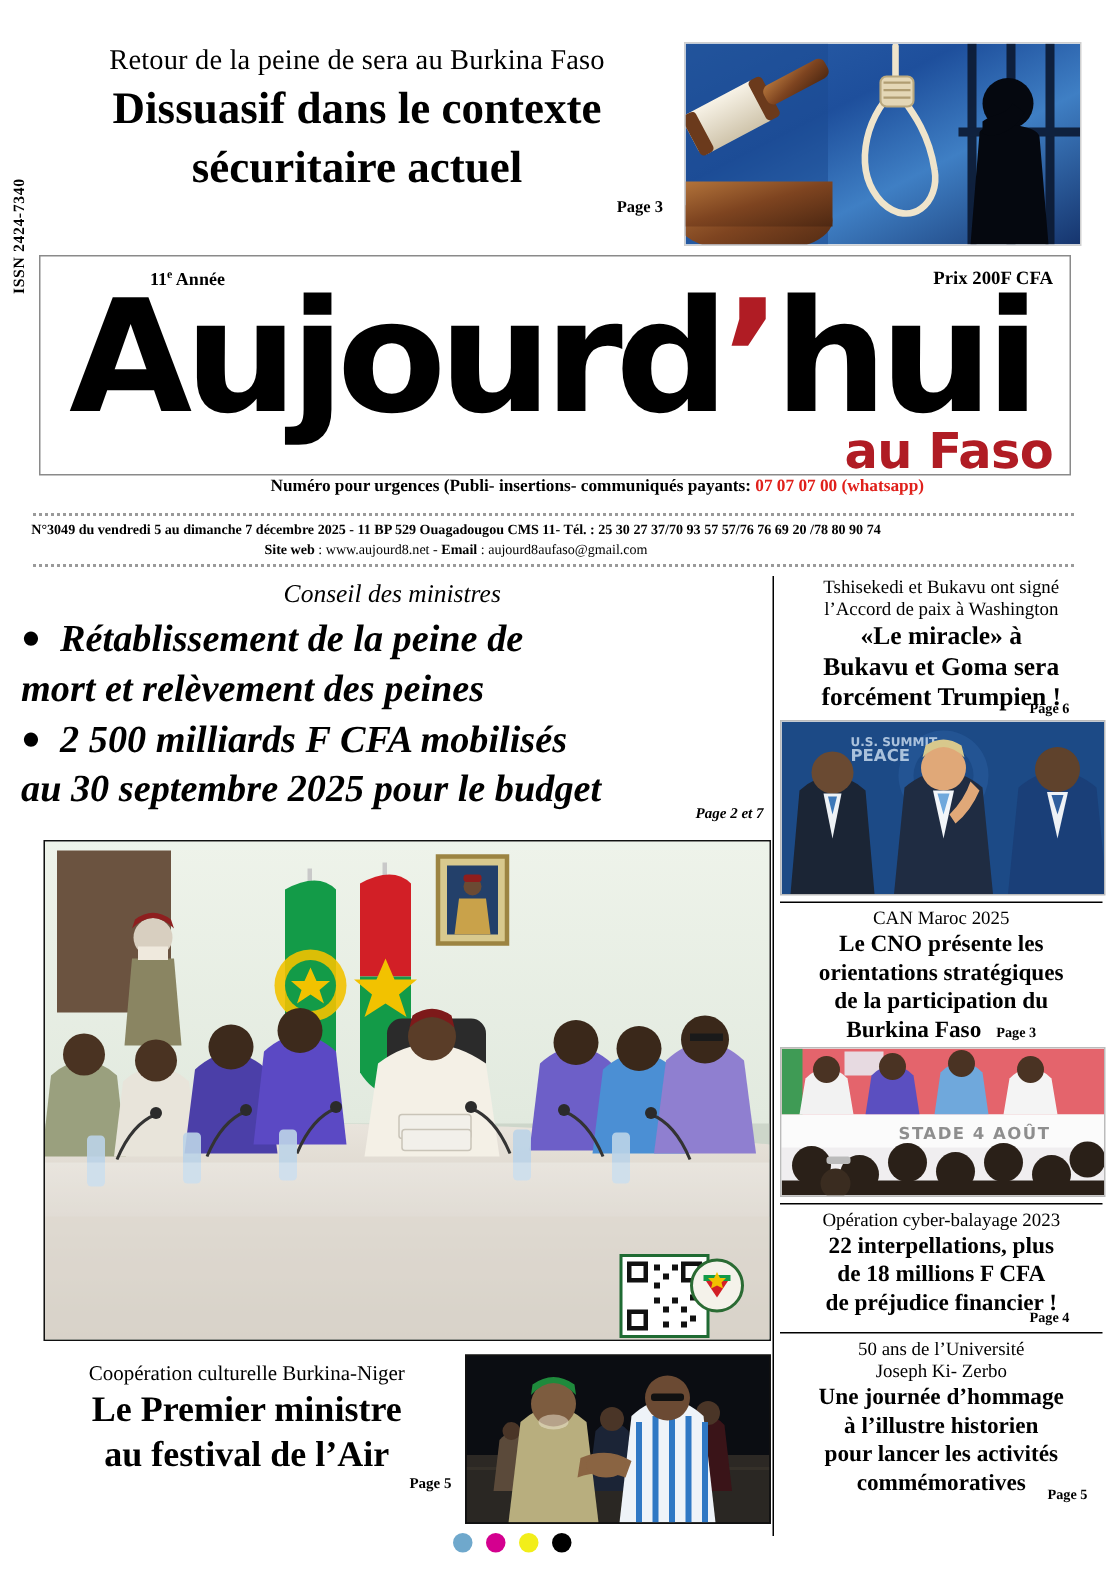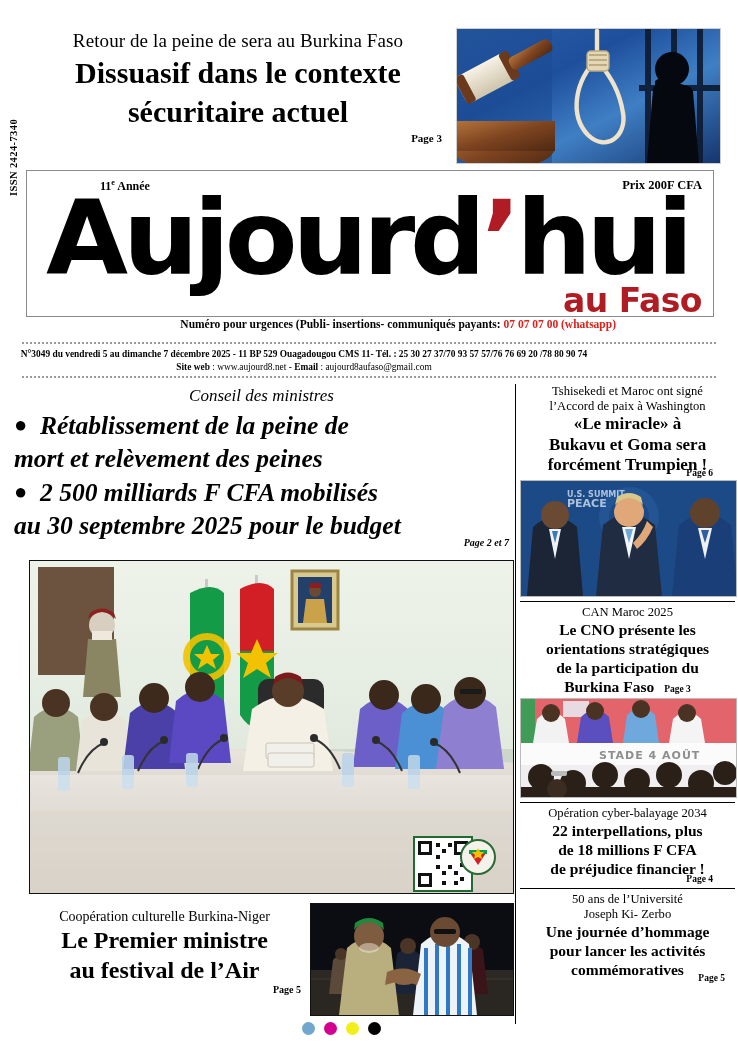--- a/index.html
+++ b/index.html
@@ -429,21 +429,21 @@
         <ellipse cx="93" cy="73" rx="13" ry="8"></ellipse>
       </g>
     </svg>
   </div>
 
   <div class="vdiv"></div>
 
   <div class="sidebar">
 
     <div class="sb-block">
-      <div class="sb-kicker">Tshisekedi et Maroc ont signé</div>
+      <div class="sb-kicker">Tshisekedi et Bukavu ont signé</div>
       <div class="sb-kicker">l’Accord de paix à Washington</div>
       <div class="sb-head">«Le miracle» à</div>
       <div class="sb-head">Bukavu et Goma sera</div>
       <div class="sb-head" style="position:relative">forcément Trumpien !</div>
       <div class="sb-page" style="text-align:right;margin-top:-8px;padding-right:22px">Page 6</div>
     </div>
 
     <div class="sb-photo" style="height:115px;margin-top:2px">
       <svg viewBox="0 0 215 115" preserveAspectRatio="none" style="display:block;width:100%;height:100%">
         <rect width="215" height="115" fill="#1c4a86"></rect>
@@ -525,33 +525,34 @@
           <rect x="0" y="88" width="215" height="10"></rect>
         </g>
         <circle cx="36" cy="90" r="10" fill="#3a2c20"></circle>
         <rect x="30" y="72" width="16" height="5" rx="2" fill="#bbb"></rect>
       </svg>
     </div>
 
     <div class="hrule"></div>
 
     <div class="sb-block">
-      <div class="sb-kicker">Opération cyber-balayage 2034</div>
+      <div class="sb-kicker">Opération cyber-balayage 2023</div>
       <div class="sb-head-sm">22 interpellations, plus</div>
       <div class="sb-head-sm">de 18 millions F CFA</div>
       <div class="sb-head-sm">de préjudice financier !</div>
       <div class="sb-page" style="text-align:right;margin-top:-4px;padding-right:22px">Page 4</div>
     </div>
 
     <div class="hrule"></div>
 
     <div class="sb-block">
       <div class="sb-kicker">50 ans de l’Université</div>
       <div class="sb-kicker">Joseph Ki- Zerbo</div>
       <div class="sb-head-sm">Une journée d’hommage</div>
+      <div class="sb-head-sm">à l’illustre historien</div>
       <div class="sb-head-sm">pour lancer les activités</div>
       <div class="sb-head-sm" style="position:relative">commémoratives</div>
       <div class="sb-page" style="text-align:right;margin-top:-6px;padding-right:10px">Page 5</div>
     </div>
   </div>
 
   <div class="dots">
     <div class="dot" style="background: rgb(111, 168, 204);"></div>
     <div class="dot" style="background: rgb(212, 0, 143);"></div>
     <div class="dot" style="background: rgb(242, 238, 26);"></div>

